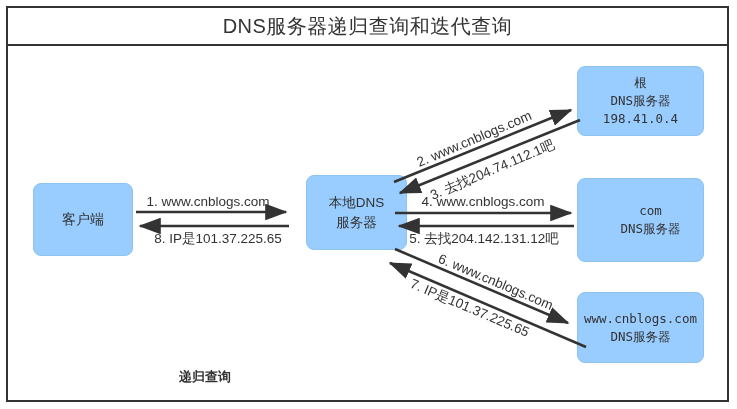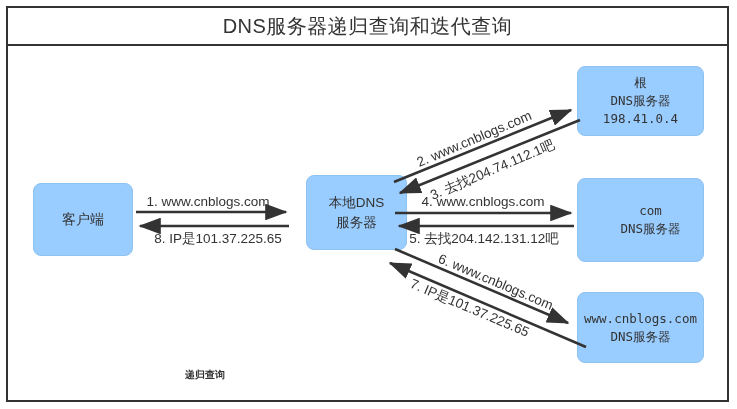--- a/index.html
+++ b/index.html
@@ -32,21 +32,21 @@
   .mono { font-family:"DejaVu Sans Mono","Liberation Mono",monospace; font-size:12.5px; line-height:18px; }
   .arrows-svg { position:absolute; left:0; top:0; pointer-events:none; }
   .arrows-svg line { stroke:var(--line,#333); stroke-width:2.6; }
   .arrows-svg .arrowhead { fill:var(--line,#333); }
   .arrows-svg text {
     fill:var(--line,#333); font-size:13.5px;
     font-family:"Liberation Sans","DejaVu Sans",sans-serif;
   }
   .footer-label {
     position:absolute; width:100px; text-align:center;
-    font-weight:bold; font-size:10px; color:#333;
+    font-weight:bold; font-size:13px; color:#333;
   }
   .footer-recursive { left:155px; top:368px; }
   .footer-iterative { left:449px; top:368px;margin-top:43px; }
 </style>
 </head>
 <body>
 
 <div class="screen">
 
   <div class="frame">

